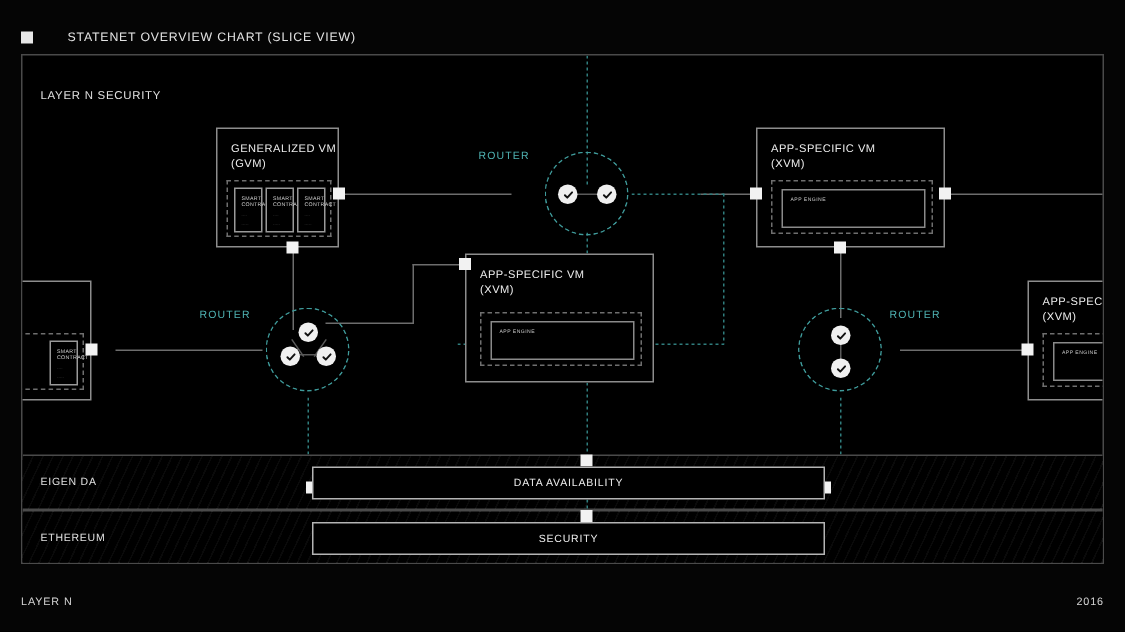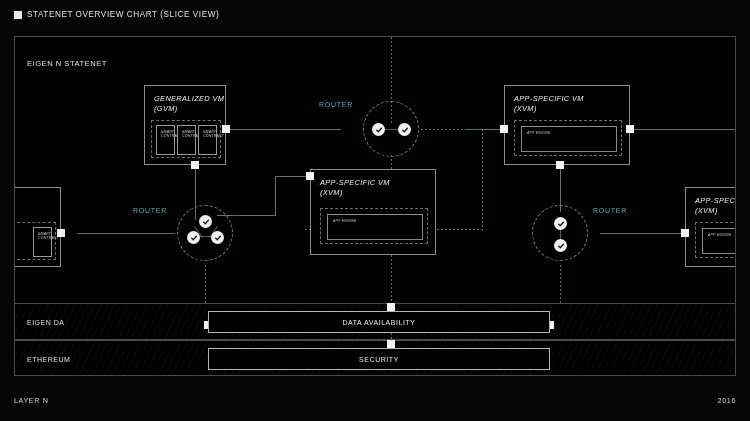--- a/index.html
+++ b/index.html
@@ -6,32 +6,32 @@
   html, body {
     background: #000;
     width: 750px; height: 421px;
     overflow: hidden;
     font-family: "Liberation Sans", sans-serif;
     color: #d8d8d8;
   }
   #stage { position: relative; width: 750px; height: 421px; background: #050505; }
 
   
-  .hdr { position:absolute; left:14px; top:10px; display:flex; align-items:center; gap:5px; }
+  .hdr { position:absolute; left:14px; top:20px; display:flex; align-items:center; gap:23px; }
   .hdr-sq { width:8px; height:8px; background:#e8e8e8; }
   .hdr-txt { font-size:8.2px; letter-spacing:.55px; color:#e4e4e4; white-space:nowrap; }
 
   
   .panel { position:absolute; left:14px; top:36px; width:722px; height:340px;
            border:1px solid #4a4a4a; overflow:hidden; background:#000; }
   .panel-title { position:absolute; left:12px; top:22px; font-size:7.6px;
                  letter-spacing:.5px; color:#e0e0e0; }
 
   
-  .vm { position:absolute; border:1px solid #8d8d8d; background:#000;font-style:italic; }
+  .vm { position:absolute; border:1px solid #8d8d8d; background:#000; }
   .vm-name { position:absolute; left:9px; top:8px; font-size:7.4px;
              line-height:9.6px; letter-spacing:.35px; color:#ededed; white-space:pre-line; }
   .vm-inner { position:absolute; border:1px dashed #6e6e6e; }
   .sc { position:absolute; border:1px solid #9a9a9a; background:#000; }
   .sc-t { position:absolute; left:4px; top:4px; font-size:3.5px; line-height:4.4px;
           letter-spacing:.2px; color:#cfcfcf; white-space:pre-line; }
   .sc-sub { position:absolute; left:4px; font-size:2.4px; color:#4e4e4e; letter-spacing:.15px; }
   .eng { position:absolute; border:1px solid #8a8a8a; background:#000; }
   .eng-t { position:absolute; left:5px; top:4px; font-size:3.4px; letter-spacing:.3px; color:#c4c4c4; }
 
@@ -75,21 +75,21 @@
 <body>
 
 <div id="stage">
 
   <div class="hdr">
     <div class="hdr-sq"></div>
     <div class="hdr-txt">STATENET OVERVIEW CHART (SLICE VIEW)</div>
   </div>
 
   <div class="panel">
-    <div class="panel-title">EIGEN N STATENET</div>
+    <div class="panel-title">LAYER N SECURITY</div>
 
     <div class="w wh" style="left:211px;top:92px;width:115px;"></div>
 
     <div class="w wv" style="left:180px;top:128px;height:55px;"></div>
     <div class="w wh" style="left:180px;top:183px;width:0px;"></div>
 
     <div class="w wh" style="left:62px;top:196px;width:98px;"></div>
 
     <div class="w wh" style="left:202px;top:178px;width:59px;"></div>
     <div class="w wv" style="left:260px;top:139px;height:40px;"></div>

